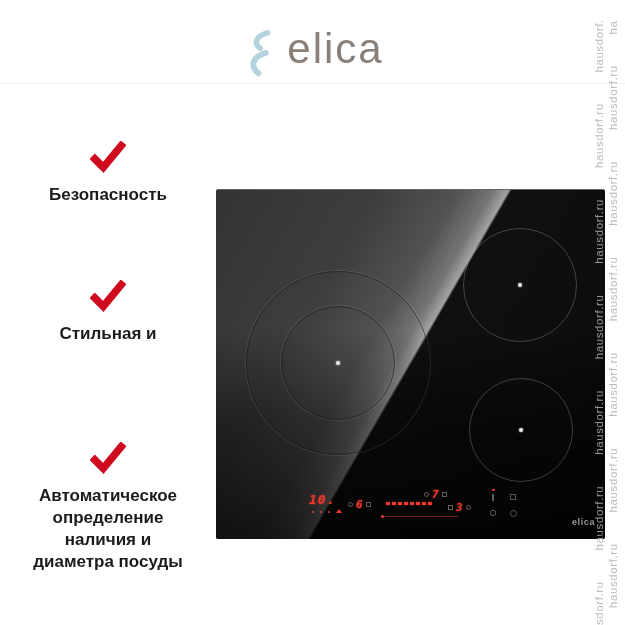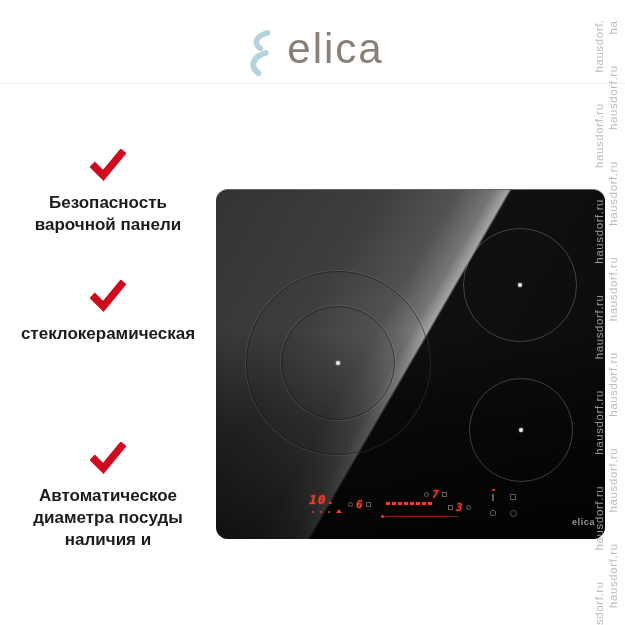--- a/index.html
+++ b/index.html
@@ -25,31 +25,31 @@
     border-bottom:1px solid #efefef;background:#fff;
   }
   .swirl{width:33px;height:50px;margin-top:2px;}
   .logo-text{
     font-size:42px;line-height:1;color:var(--logo-taupe);
     letter-spacing:2px;font-weight:400;padding-bottom:6px;
   }
   
   .features{position:absolute;left:2px;top:0;width:212px;}
   .feature{position:absolute;left:0;width:212px;text-align:center;}
-  .f1{top:128px;} .f2{top:259px;} .f3{top:421px;}
+  .f1{top:120px;} .f2{top:259px;} .f3{top:421px;}
   .check{width:36px;height:32px;display:block;margin:0 auto;}
   .feature-text{
     margin-top:11px;font-size:17px;line-height:22px;font-weight:700;
     color:var(--text-dark);
   }
   .feature-text span{display:block;}
   
   .cooktop{
     position:absolute;left:216px;top:168px;width:389px;height:350px;
-    border-radius:12px;
+    border-radius:2px;
     border-top:1px solid #63636a;
     background:
       linear-gradient(180deg, rgba(0,0,0,0) 40%, rgba(0,0,0,0.45) 66%, rgba(0,0,0,0.78) 100%),
       linear-gradient(120deg, #333335 0%, #3e3e40 28%, #525254 41%, #757577 47%, #a3a3a5 49.6%, #101010 50.1%, #0a0a0a 100%);
     overflow:hidden;
   }
   .ring{position:absolute;border-radius:50%;}
   .ring-dark{border:1.5px solid rgba(15,15,18,0.5);box-shadow:0 0 0 1px rgba(255,255,255,0.10);}
   .ring-light{border:1.5px solid rgba(255,255,255,0.22);}
   .burner-dot{
@@ -116,41 +116,41 @@
   </div>
 
   <div class="features">
 
     <div class="feature f1">
       <svg class="check" viewBox="0 0 38 34">
         <polyline points="5,19 14,28 33,5" fill="none" stroke="var(--check-red)" stroke-width="8" stroke-linecap="square" stroke-linejoin="miter"></polyline>
       </svg>
       <div class="feature-text">
         <span>Безопасность</span>
-        <span>варочной панели</span>
       </div>
     </div>
 
     <div class="feature f2">
       <svg class="check" viewBox="0 0 38 34">
         <polyline points="5,19 14,28 33,5" fill="none" stroke="var(--check-red)" stroke-width="8" stroke-linecap="square" stroke-linejoin="miter"></polyline>
       </svg>
       <div class="feature-text">
-        <span>стеклокерамическая</span>
+        <span>Стильная и</span>
       </div>
     </div>
 
     <div class="feature f3">
       <svg class="check" viewBox="0 0 38 34">
         <polyline points="5,19 14,28 33,5" fill="none" stroke="var(--check-red)" stroke-width="8" stroke-linecap="square" stroke-linejoin="miter"></polyline>
       </svg>
       <div class="feature-text">
         <span>Автоматическое</span>
+        <span>определение</span>
+        <span>наличия и</span>
         <span>диаметра посуды</span>
-        <span>наличия и</span>
       </div>
     </div>
   </div>
 
   <div class="cooktop">
 
     <div class="ring ring-dark" style="left:30px;top:81px;width:184px;height:184px;"></div>
     <div class="ring ring-dark" style="left:65px;top:116px;width:114px;height:114px;"></div>
     <div class="burner-dot" style="left:120px;top:171px;"></div>
 

